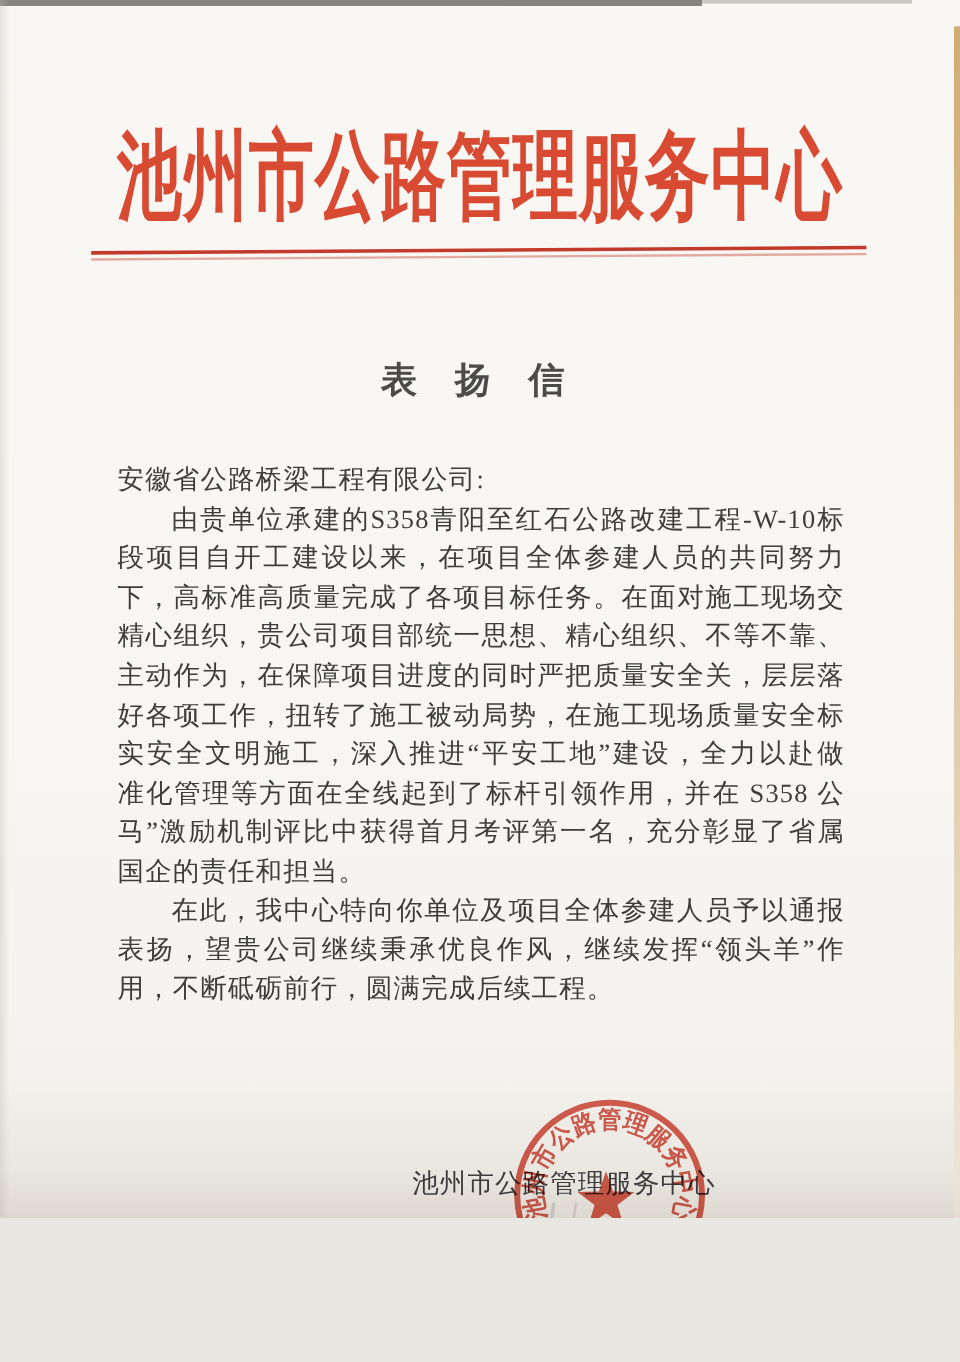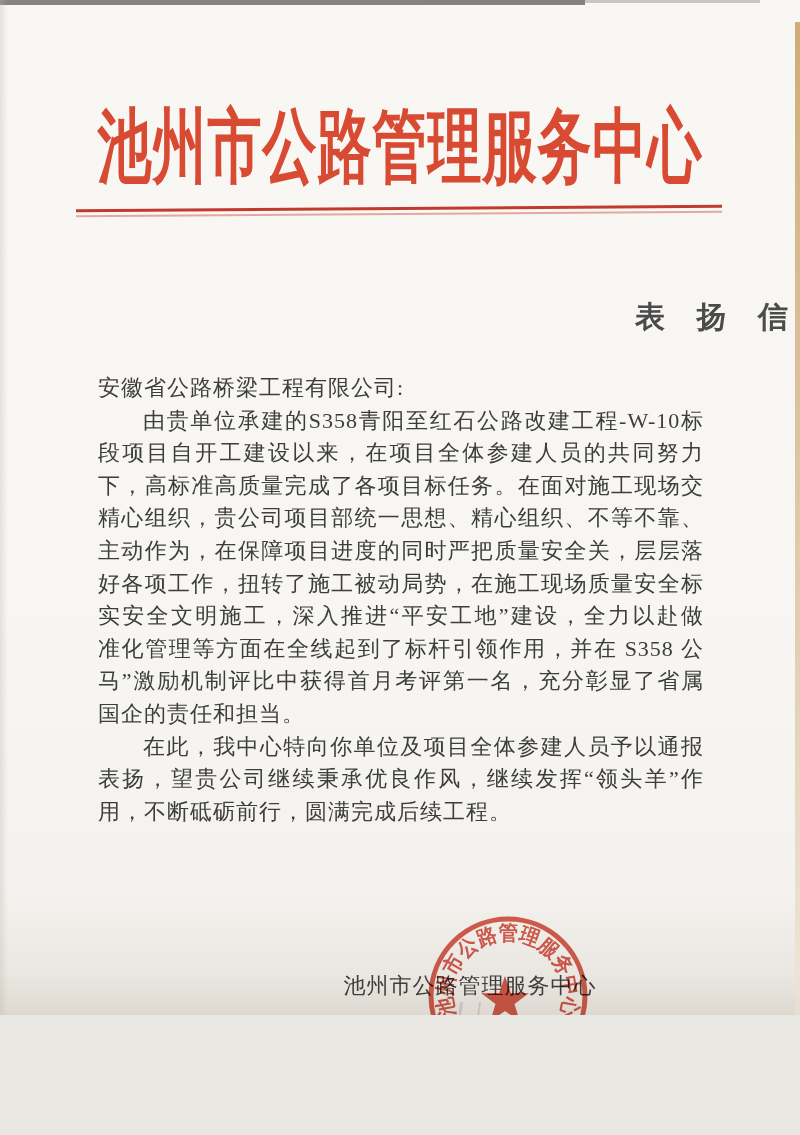--- a/index.html
+++ b/index.html
@@ -10,23 +10,23 @@
   .edge-top2{position:absolute;left:420px;top:0;width:340px;height:3px;background:#84807a;opacity:.4;}
   .edge-right{position:absolute;right:0;top:22px;width:5px;height:1113px;opacity:.8;
               background:linear-gradient(180deg,#c59a55 0%,#d3b183 30%,#e0cdae 65%,#ece2d0 85%,rgba(236,226,208,0) 100%);}
   .edge-left{position:absolute;left:0;top:0;width:8px;height:1135px;
              background:linear-gradient(90deg,rgba(190,186,178,.35),rgba(190,186,178,0));}
   .letterhead{position:absolute;left:0;top:101px;width:100%;line-height:92px;text-align:center;
               font-size:54px;font-weight:bold;color:#d84a32;letter-spacing:1px;white-space:nowrap;
               transform:scaleY(1.5);transform-origin:50% 50%;}
   .rule-a{position:absolute;left:76px;top:207px;width:646px;height:3px;background:#c23a2b;transform:rotate(-0.4deg);}
   .rule-b{position:absolute;left:76px;top:213px;width:646px;height:2px;background:#dc9c90;transform:rotate(-0.4deg);opacity:.85;}
-  .doc-title{position:absolute;left:0;top:297px;width:100%;text-align:right;
+  .doc-title{position:absolute;left:0;top:297px;width:100%;text-align:center;
              font-size:30px;font-weight:bold;color:#4b4b4b;letter-spacing:12px;}
-  .body-block{position:absolute;left:98px;top:372px;width:606px;font-size:22px;color:#3d3d3d;}
+  .body-block{position:absolute;left:98px;top:384px;width:606px;font-size:22px;color:#3d3d3d;}
   .bodyline{height:32.6px;line-height:32.6px;letter-spacing:1px;overflow:hidden;
             text-align:justify;text-align-last:justify;}
   .bodyline.flush{text-align-last:left;}
   .bodyline.indent{padding-left:45px;}
   .closing{position:absolute;left:300px;top:971px;width:340px;text-align:center;
            font-size:22px;color:#3d3d3d;letter-spacing:1px;}
   .closing .date-line{margin-top:12px;letter-spacing:2px;text-decoration:underline;}
   .seal{position:absolute;left:425px;top:913px;width:166px;height:166px;
         mix-blend-mode:multiply;opacity:.92;}
   .smudge{position:absolute;left:456px;top:1002px;width:16px;height:58px;opacity:.22;

